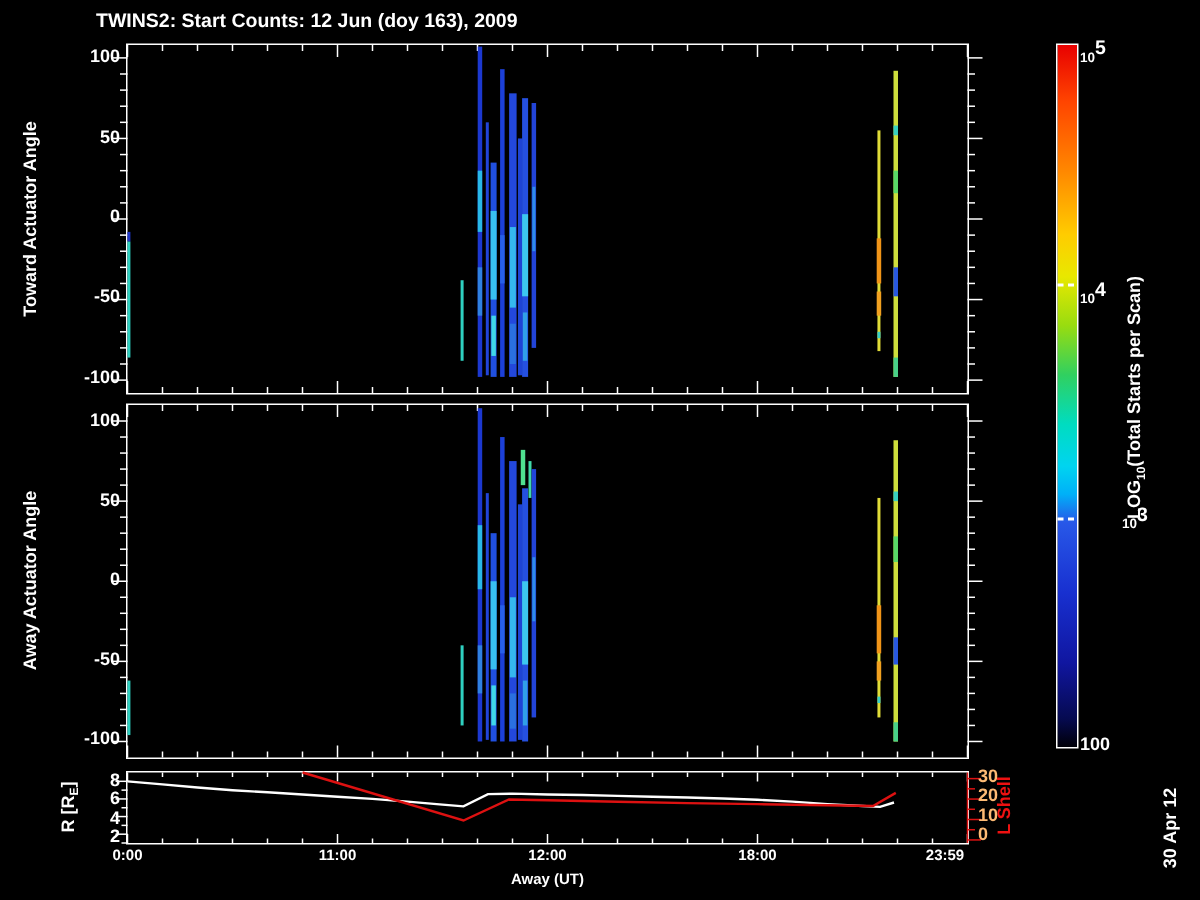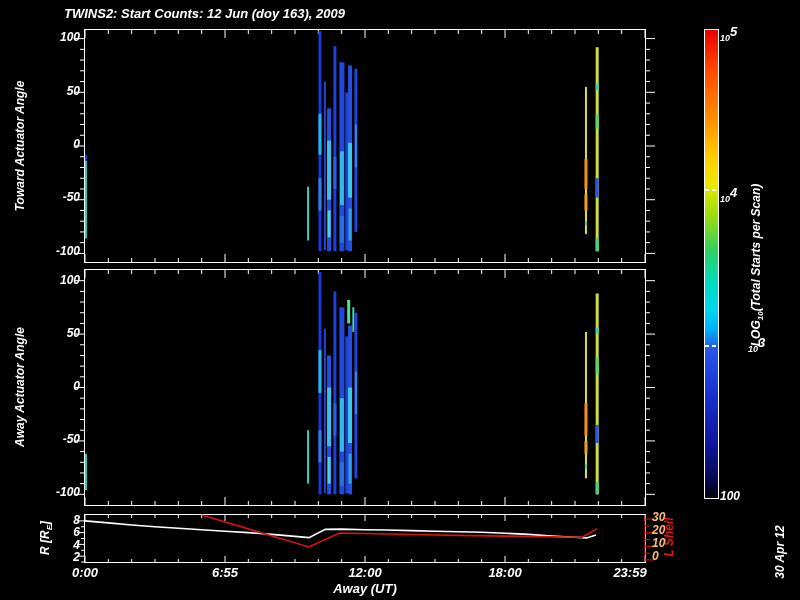--- a/index.html
+++ b/index.html
@@ -1,29 +1,29 @@
 <!DOCTYPE html>
 <html><head>
 <meta charset="utf-8">
 <style>
   html,body{margin:0;padding:0;background:#000;}
   #fig{position:relative;width:800px;height:600px;background:#000;overflow:hidden;
-       font-family:"Liberation Sans","DejaVu Sans",sans-serif;font-weight:bold;color:#fff;font-style:italic;}
+       font-family:"Liberation Sans","DejaVu Sans",sans-serif;font-weight:bold;color:#fff;}
   .abs{position:absolute;white-space:nowrap;}
   .panel{position:absolute;border:1px solid #fff;background:#000;}
   .panel svg{position:absolute;left:0;top:0;overflow:visible;}
   .wt{stroke:#ffffff;stroke-width:1;}
   .rt{stroke:#dd1111;stroke-width:1;}
   .t13{font-size:13px;}
   .t12{font-size:12px;}
   .t11{font-size:11px;}
   .red{color:#ee1111;}
   .ytick{position:absolute;width:40px;text-align:right;font-size:12px;}
   .rtick{position:absolute;width:30px;text-align:left;font-size:12px;color:#fdba74;}
-  .xtick{position:absolute;transform:translateX(-50%);font-size:13px;}
+  .xtick{position:absolute;transform:translateX(-50%);font-size:10px;}
   .vlab{position:absolute;transform:translate(-50%,-50%) rotate(-90deg);white-space:nowrap;font-size:12px;}
   .sub{font-size:8px;vertical-align:-3px;}
   .cb-base{font-size:9px;}
   .cb-exp{font-size:13px;vertical-align:5px;}
   #colorbar{position:absolute;left:704px;top:29px;width:13px;height:468px;border:1px solid #fff;}
   .cbdash{position:absolute;height:2px;background:#fff;}
 </style>
 </head>
 <body>
 
@@ -382,21 +382,21 @@
   <div class="ytick" style="right:720px;top:525px;">6</div>
   <div class="ytick" style="right:720px;top:538px;">4</div>
   <div class="ytick" style="right:720px;top:550px;">2</div>
 
   <div class="rtick" style="left:652px;top:510px;">30</div>
   <div class="rtick" style="left:652px;top:523px;">20</div>
   <div class="rtick" style="left:652px;top:536px;">10</div>
   <div class="rtick" style="left:652px;top:549px;">0</div>
 
   <div class="xtick" style="left:85px;top:565px;">0:00</div>
-  <div class="xtick" style="left:225px;top:565px;">6:55</div>
+  <div class="xtick" style="left:225px;top:565px;">11:00</div>
   <div class="xtick" style="left:365px;top:565px;">12:00</div>
   <div class="xtick" style="left:505px;top:565px;">18:00</div>
   <div class="xtick" style="left:630px;top:565px;">23:59</div>
   <div class="xtick" style="left:365px;top:581px;">Away (UT)</div>
 
   <div id="colorbar" style="background: linear-gradient(rgb(232, 0, 0) 0%, rgb(255, 68, 0) 8%, rgb(255, 136, 0) 18%, rgb(255, 204, 0) 27%, rgb(232, 232, 0) 33%, rgb(152, 220, 16) 40%, rgb(48, 208, 96) 47%, rgb(0, 220, 192) 54%, rgb(0, 212, 240) 60%, rgb(0, 176, 248) 64%, rgb(40, 88, 232) 68%, rgb(24, 48, 208) 78%, rgb(16, 22, 160) 88%, rgb(6, 10, 80) 96%, rgb(0, 0, 8) 100%);">
     <div class="cbdash" style="left:0px;top:159px;width:4px;"></div>
     <div class="cbdash" style="left:7px;top:159px;width:4px;"></div>
     <div class="cbdash" style="left:0px;top:315px;width:4px;"></div>
     <div class="cbdash" style="left:7px;top:315px;width:4px;"></div>

